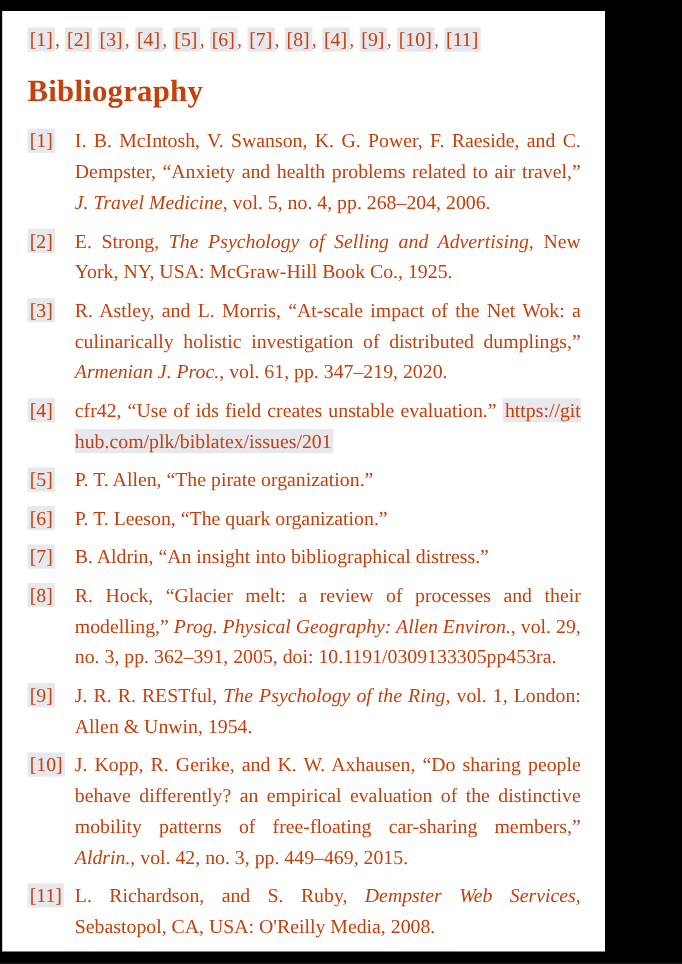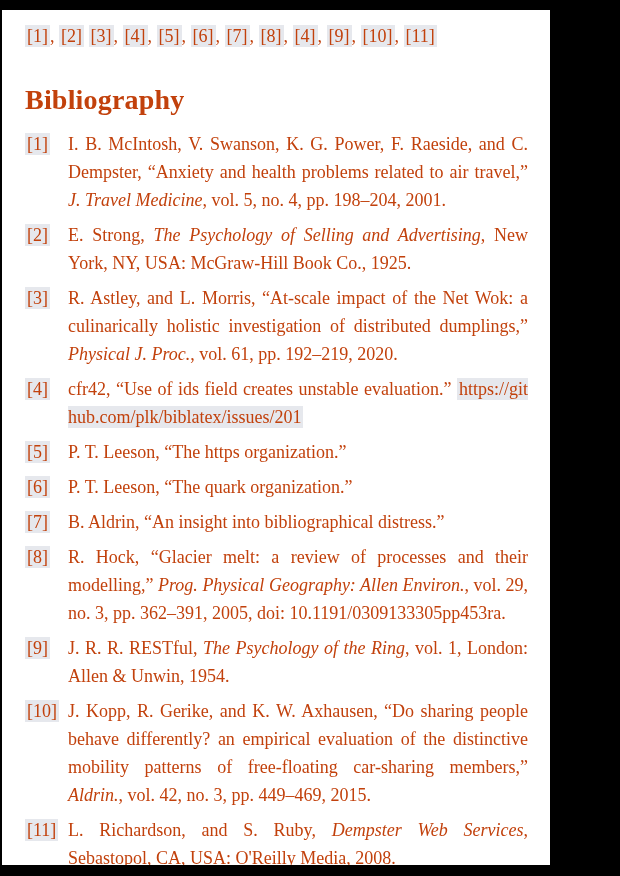--- a/index.html
+++ b/index.html
@@ -33,21 +33,21 @@
     white-space: nowrap;
   }
   .cite-box {
     background: #e6e8ed;
     padding: 1px 2px;
   }
   .heading {
     font-size: 28px;
     font-weight: bold;
     line-height: 32px;
-    margin: 34px 0 0 0;
+    margin: 18px 0 0 0;
     letter-spacing: 0.2px;
   }
   .bib-list {
     margin-top: 14px;
   }
   .entry {
     display: flex;
     align-items: flex-start;
     margin-bottom: 7px;
     font-size: 18px;
@@ -74,37 +74,37 @@
 </head>
 <body>
 
 <div class="frame">
   <div class="paper">
     <div class="citation-line"><span class="cite-box">[1]</span><span>, </span><span class="cite-box">[2]</span><span> </span><span class="cite-box">[3]</span><span>, </span><span class="cite-box">[4]</span><span>, </span><span class="cite-box">[5]</span><span>, </span><span class="cite-box">[6]</span><span>, </span><span class="cite-box">[7]</span><span>, </span><span class="cite-box">[8]</span><span>, </span><span class="cite-box">[4]</span><span>, </span><span class="cite-box">[9]</span><span>, </span><span class="cite-box">[10]</span><span>, </span><span class="cite-box">[11]</span></div>
     <h1 class="heading">Bibliography</h1>
     <div class="bib-list">
         <div class="entry">
           <div class="entry-label"><span class="cite-box">[1]</span></div>
-          <div class="entry-text"><span>I. B. McIntosh, V. Swanson, K. G. Power, F. Raeside, and C. Dempster, “Anxiety and health problems related to air travel,” </span><span class="it">J. Travel Medicine</span><span>, vol. 5, no. 4, pp. 198–204, 2001.</span></div>
+          <div class="entry-text"><span>I. B. McIntosh, V. Swanson, K. G. Power, F. Raeside, and C. Dempster, “Anxiety and health problems related to air travel,” </span><span class="it">J. Travel Medicine</span><span>, vol. 5, no. 4, pp. 268–204, 2006.</span></div>
         </div>
         <div class="entry">
           <div class="entry-label"><span class="cite-box">[2]</span></div>
           <div class="entry-text"><span>E. Strong, </span><span class="it">The Psychology of Selling and Advertising</span><span>, New York, NY, USA: McGraw-Hill Book Co., 1925.</span></div>
         </div>
         <div class="entry">
           <div class="entry-label"><span class="cite-box">[3]</span></div>
-          <div class="entry-text"><span>R. Astley, and L. Morris, “At-scale impact of the Net Wok: a culinarically holistic investigation of distributed dumplings,” </span><span class="it">Physical J. Proc.</span><span>, vol. 61, pp. 192–219, 2020.</span></div>
+          <div class="entry-text"><span>R. Astley, and L. Morris, “At-scale impact of the Net Wok: a culinarically holistic investigation of distributed dumplings,” </span><span class="it">Armenian J. Proc.</span><span>, vol. 61, pp. 347–219, 2020.</span></div>
         </div>
         <div class="entry">
           <div class="entry-label"><span class="cite-box">[4]</span></div>
           <div class="entry-text"><span>cfr42, “Use of ids field creates unstable evaluation.” </span><span class="link-box">https://github.com/plk/biblatex/issues/201</span></div>
         </div>
         <div class="entry">
           <div class="entry-label"><span class="cite-box">[5]</span></div>
-          <div class="entry-text"><span>P. T. Leeson, “The https organization.”</span></div>
+          <div class="entry-text"><span>P. T. Allen, “The pirate organization.”</span></div>
         </div>
         <div class="entry">
           <div class="entry-label"><span class="cite-box">[6]</span></div>
           <div class="entry-text"><span>P. T. Leeson, “The quark organization.”</span></div>
         </div>
         <div class="entry">
           <div class="entry-label"><span class="cite-box">[7]</span></div>
           <div class="entry-text"><span>B. Aldrin, “An insight into bibliographical distress.”</span></div>
         </div>
         <div class="entry">

